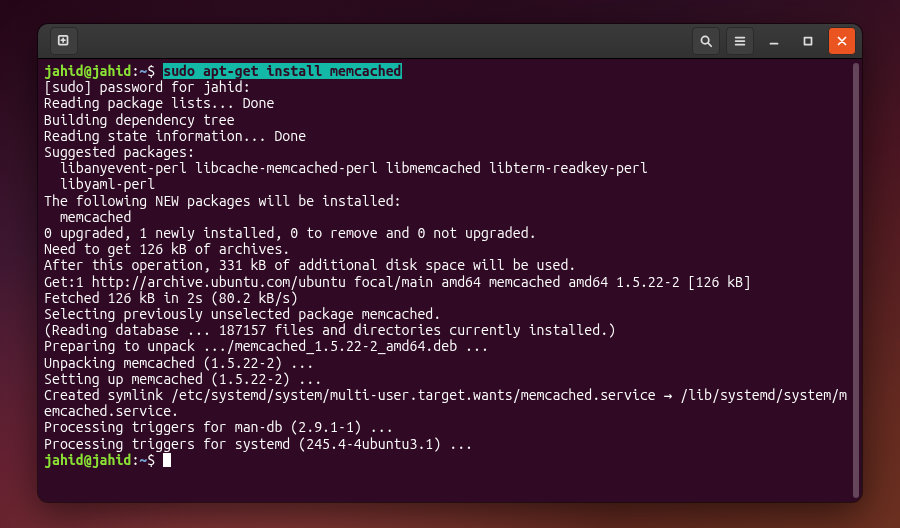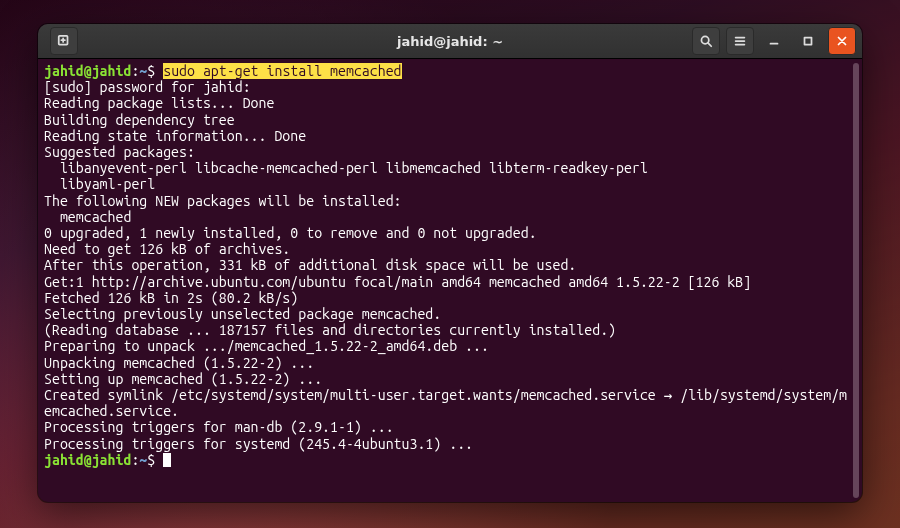--- a/index.html
+++ b/index.html
@@ -51,39 +51,38 @@
   }
   pre.term{
     margin:0;padding:4px 10px 0 6px;
     font-family:"Ubuntu Mono","DejaVu Sans Mono",monospace;
     font-size:14.2px;line-height:16.2px;
     color:#ffffff;
     white-space:pre-wrap;word-break:break-all;
   }
   .prompt-user{color:#8ae234;font-weight:bold;text-align:center;}
   .prompt-path{color:#729fcf;font-weight:bold;}
-  .hl-cmd{background:#fde047;color:#300a24;}
+  .hl-cmd{background:#14b8a6;color:#300a24;font-weight:bold;}
   .cursor{display:inline-block;width:8px;height:14px;background:#fff;vertical-align:-2px;}
 </style>
 </head>
 <body>
 
 <div class="window">
 
   <div class="titlebar">
     <div class="tb-left">
       <div class="tb-btn" title="New tab">
         <svg viewBox="0 0 16 16">
           <rect x="2" y="2" width="10" height="10" rx="1"></rect>
             <path d="M7 5v4M5 7h4"></path>
         </svg>
       </div>
     </div>
 
-    <div class="title-text">jahid@jahid: ~</div>
 
     <div class="title-spacer"></div>
 
     <div class="tb-right">
       <div class="tb-btn">
         <svg viewBox="0 0 16 16">
           <circle cx="7" cy="7" r="4.2"></circle>
             <path d="M10.2 10.2 L14 14"></path>
         </svg>
       </div>

